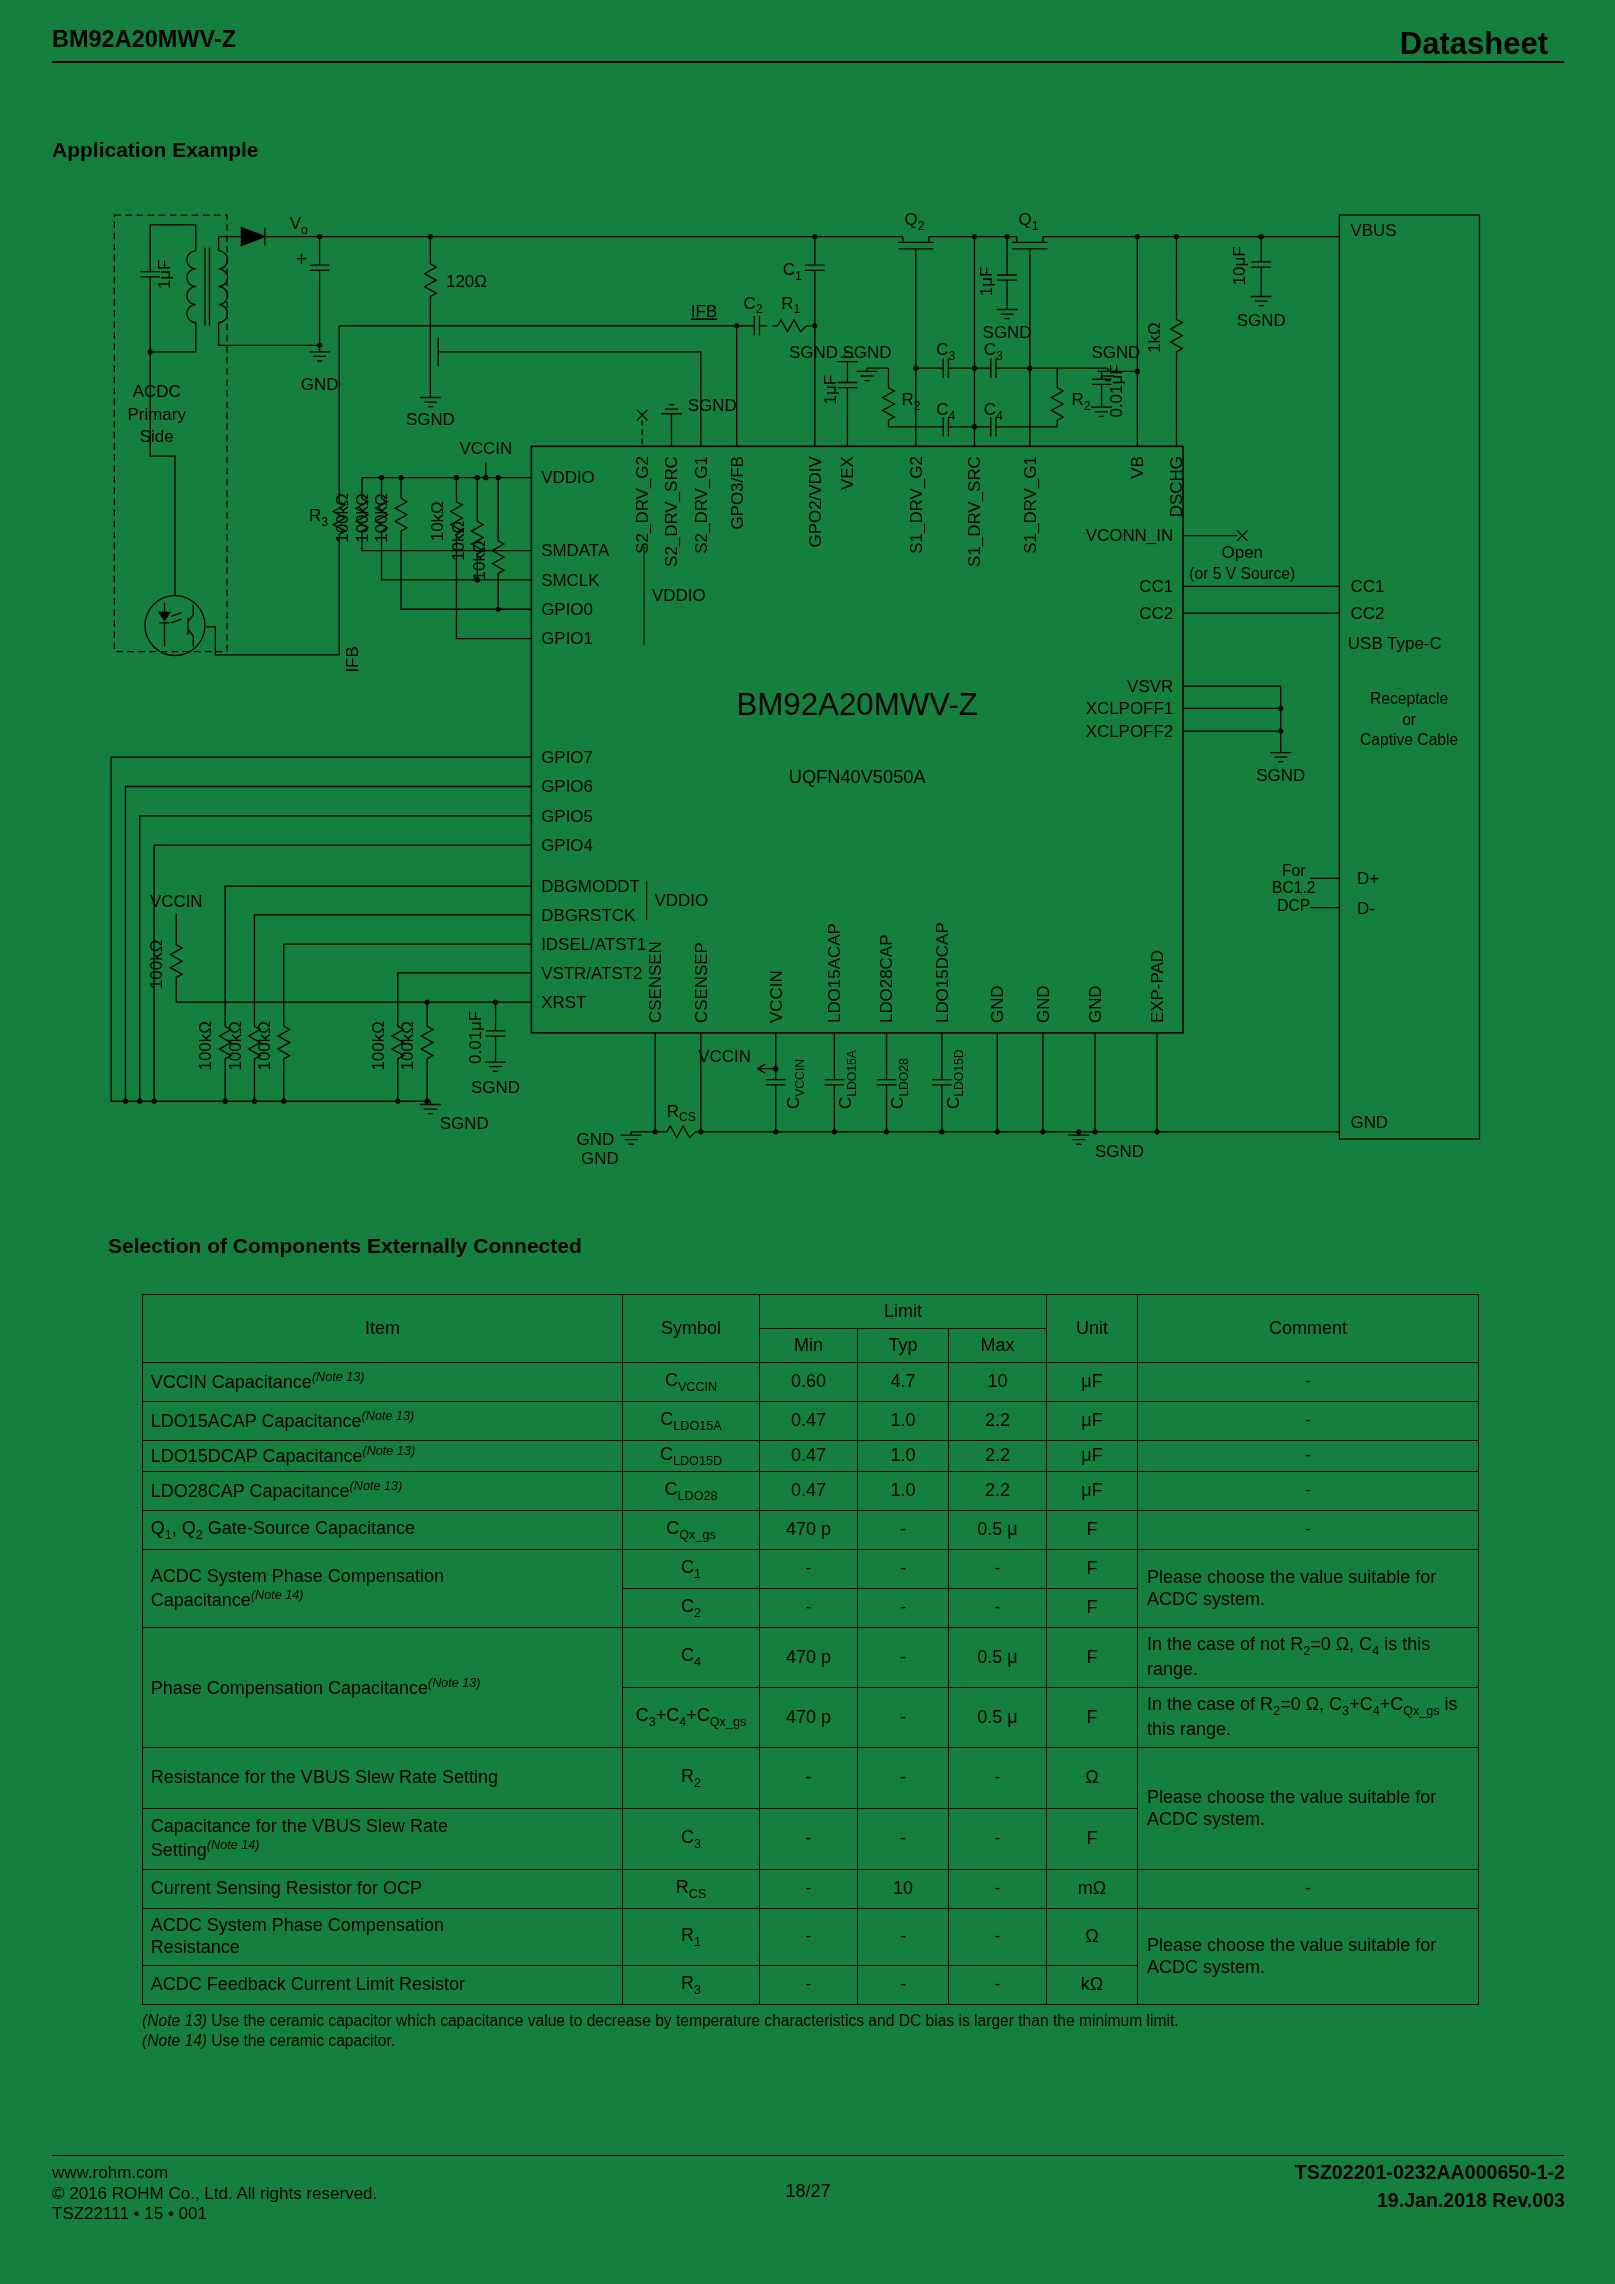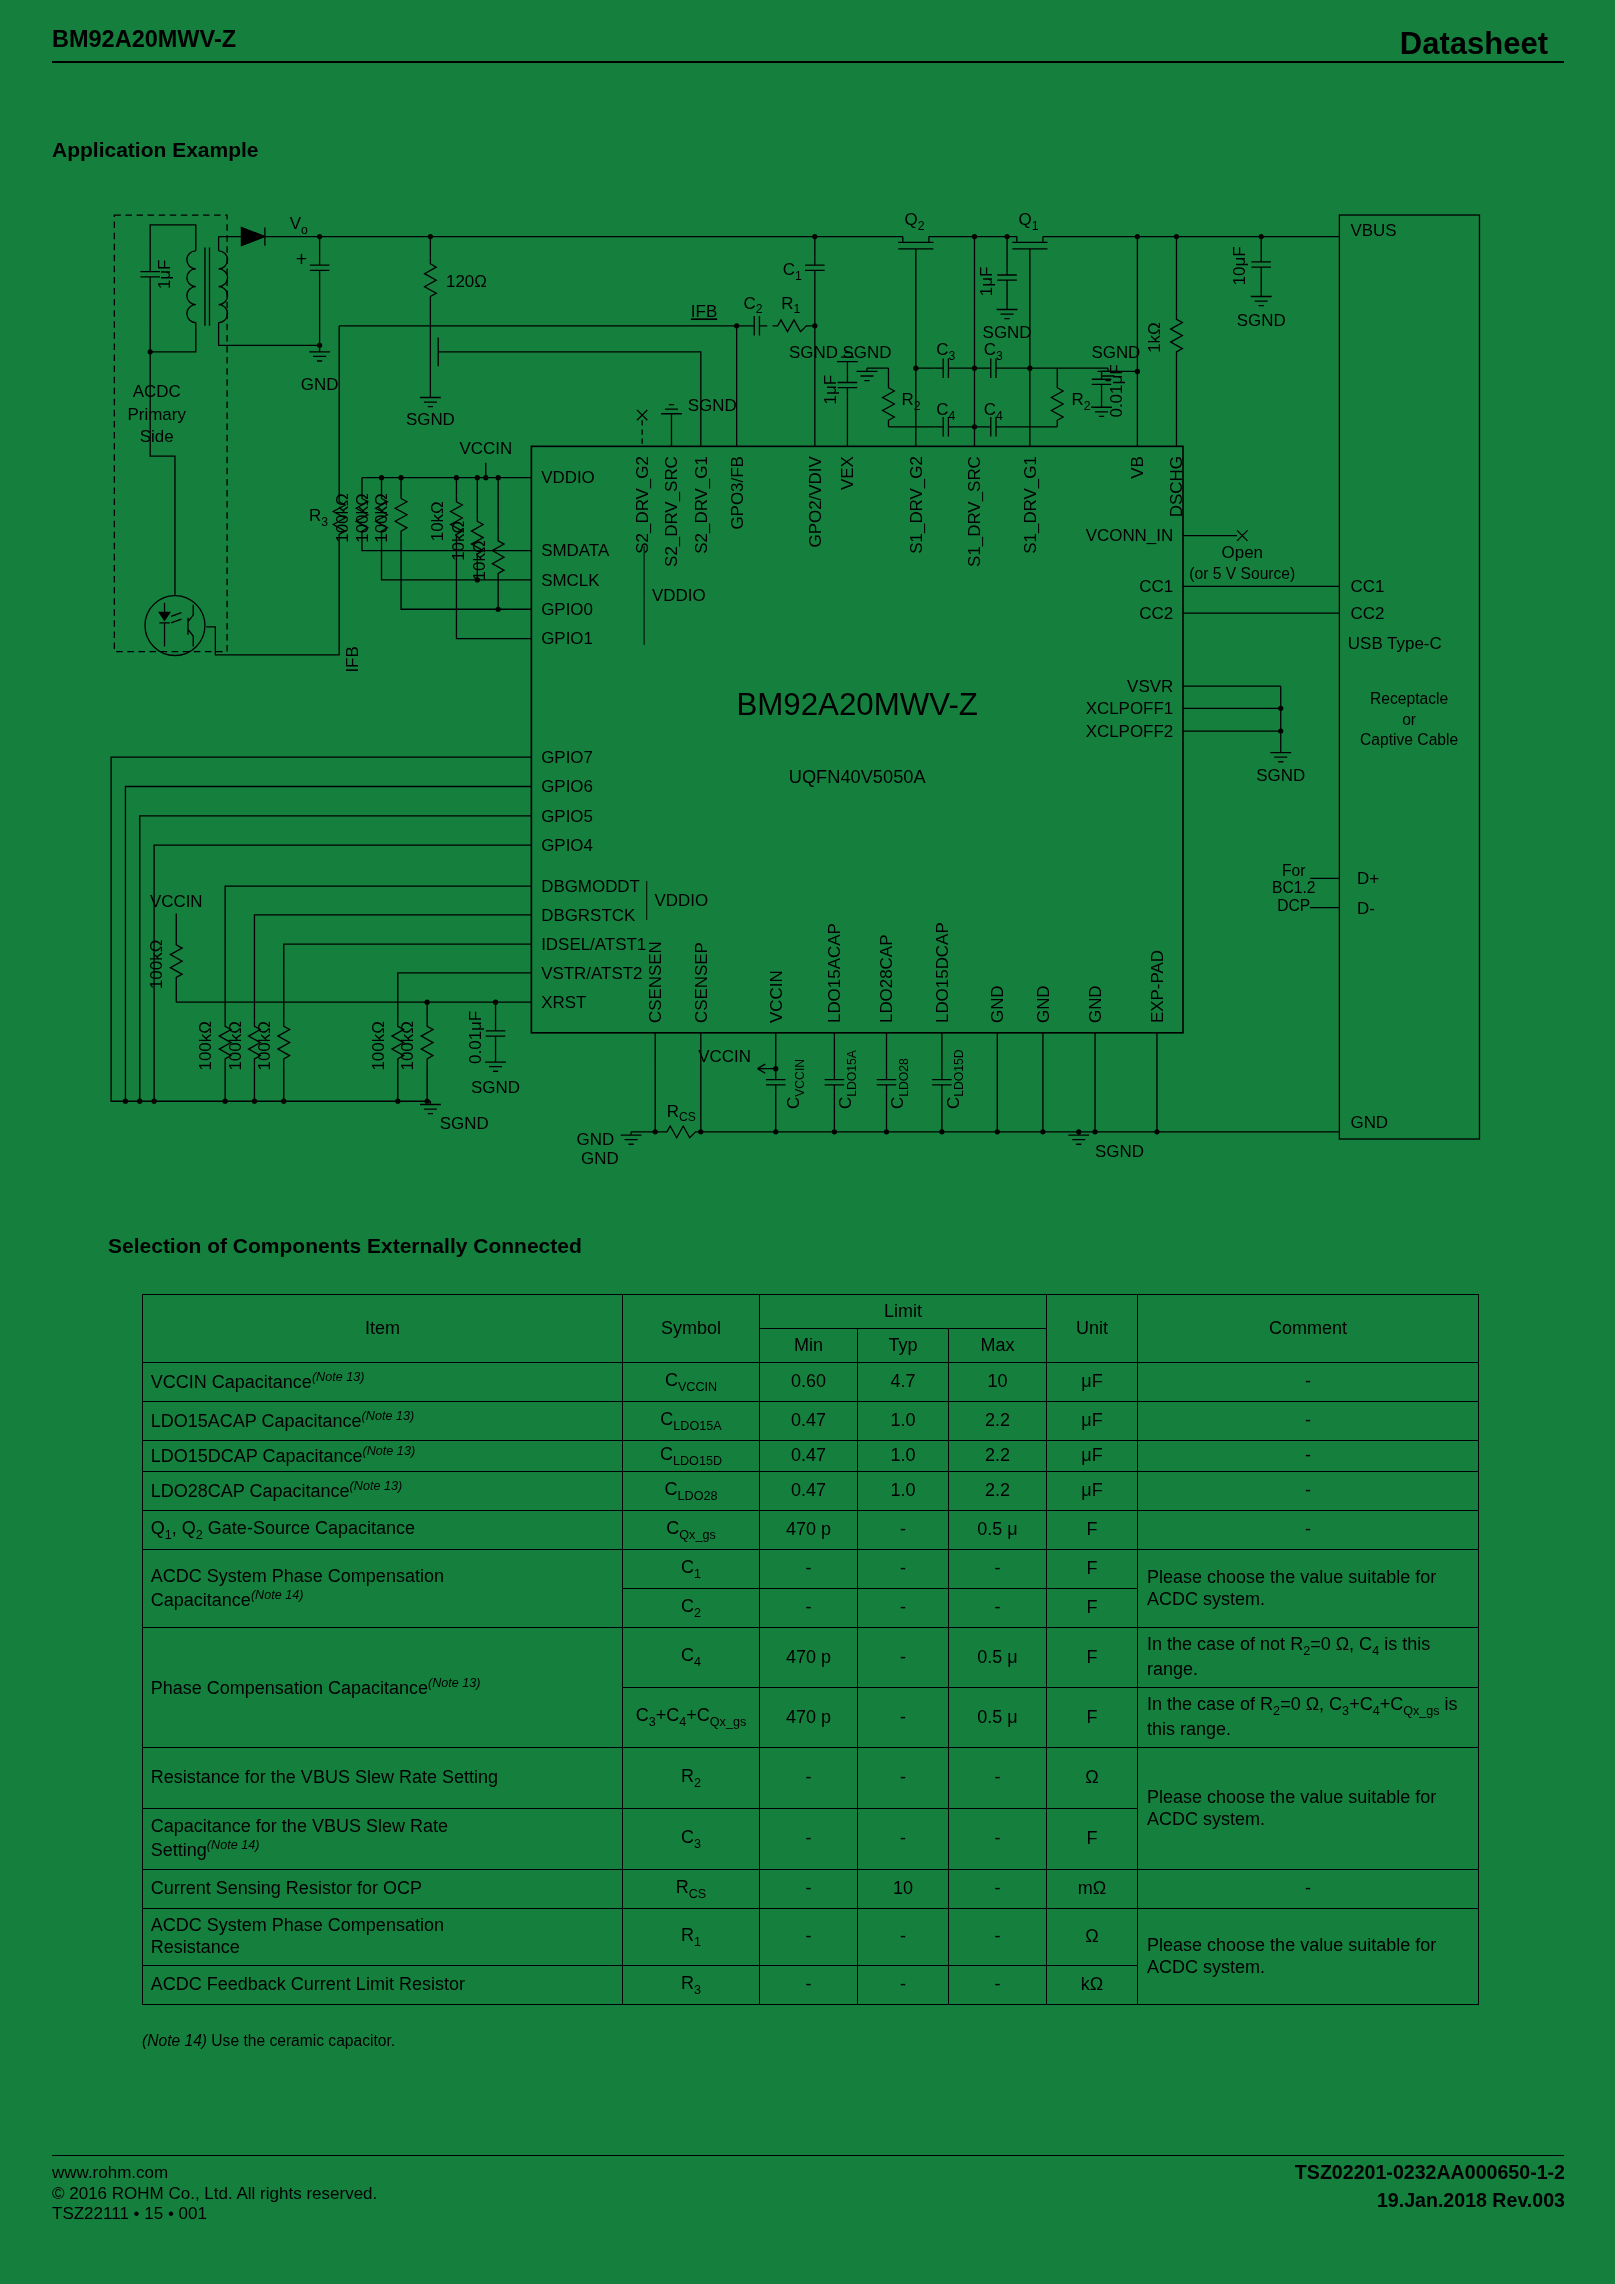--- a/index.html
+++ b/index.html
@@ -506,24 +506,28 @@
             <td class="cc"><span>R</span><sub>3</sub></td>
             <td class="cc">-</td>
             <td class="cc">-</td>
             <td class="cc">-</td>
             <td class="cc">kΩ</td>
           </tr>
         </tbody>
     </table>
   </div>
 
+  <div class="abs note" style="top:2012px">
+    <span class="it">(Note 13)</span><span> Use the ceramic capacitor which capacitance value to decrease by temperature characteristics and DC bias is larger than the minimum limit.</span>
+  </div>
   <div class="abs note" style="top:2032px">
     <span class="it">(Note 14)</span><span> Use the ceramic capacitor.</span>
   </div>
 
   <div class="abs ftr-rule"></div>
   <div class="abs ftr-site">www.rohm.com</div>
   <div class="abs ftr-copy">© 2016 ROHM Co., Ltd. All rights reserved.</div>
   <div class="abs ftr-code">TSZ22111 • 15 • 001</div>
+  <div class="abs ftr-page">18/27</div>
   <div class="abs ftr-doc">TSZ02201-0232AA000650-1-2</div>
   <div class="abs ftr-rev">19.Jan.2018 Rev.003</div>
 </div>
 
 
 </body></html>

